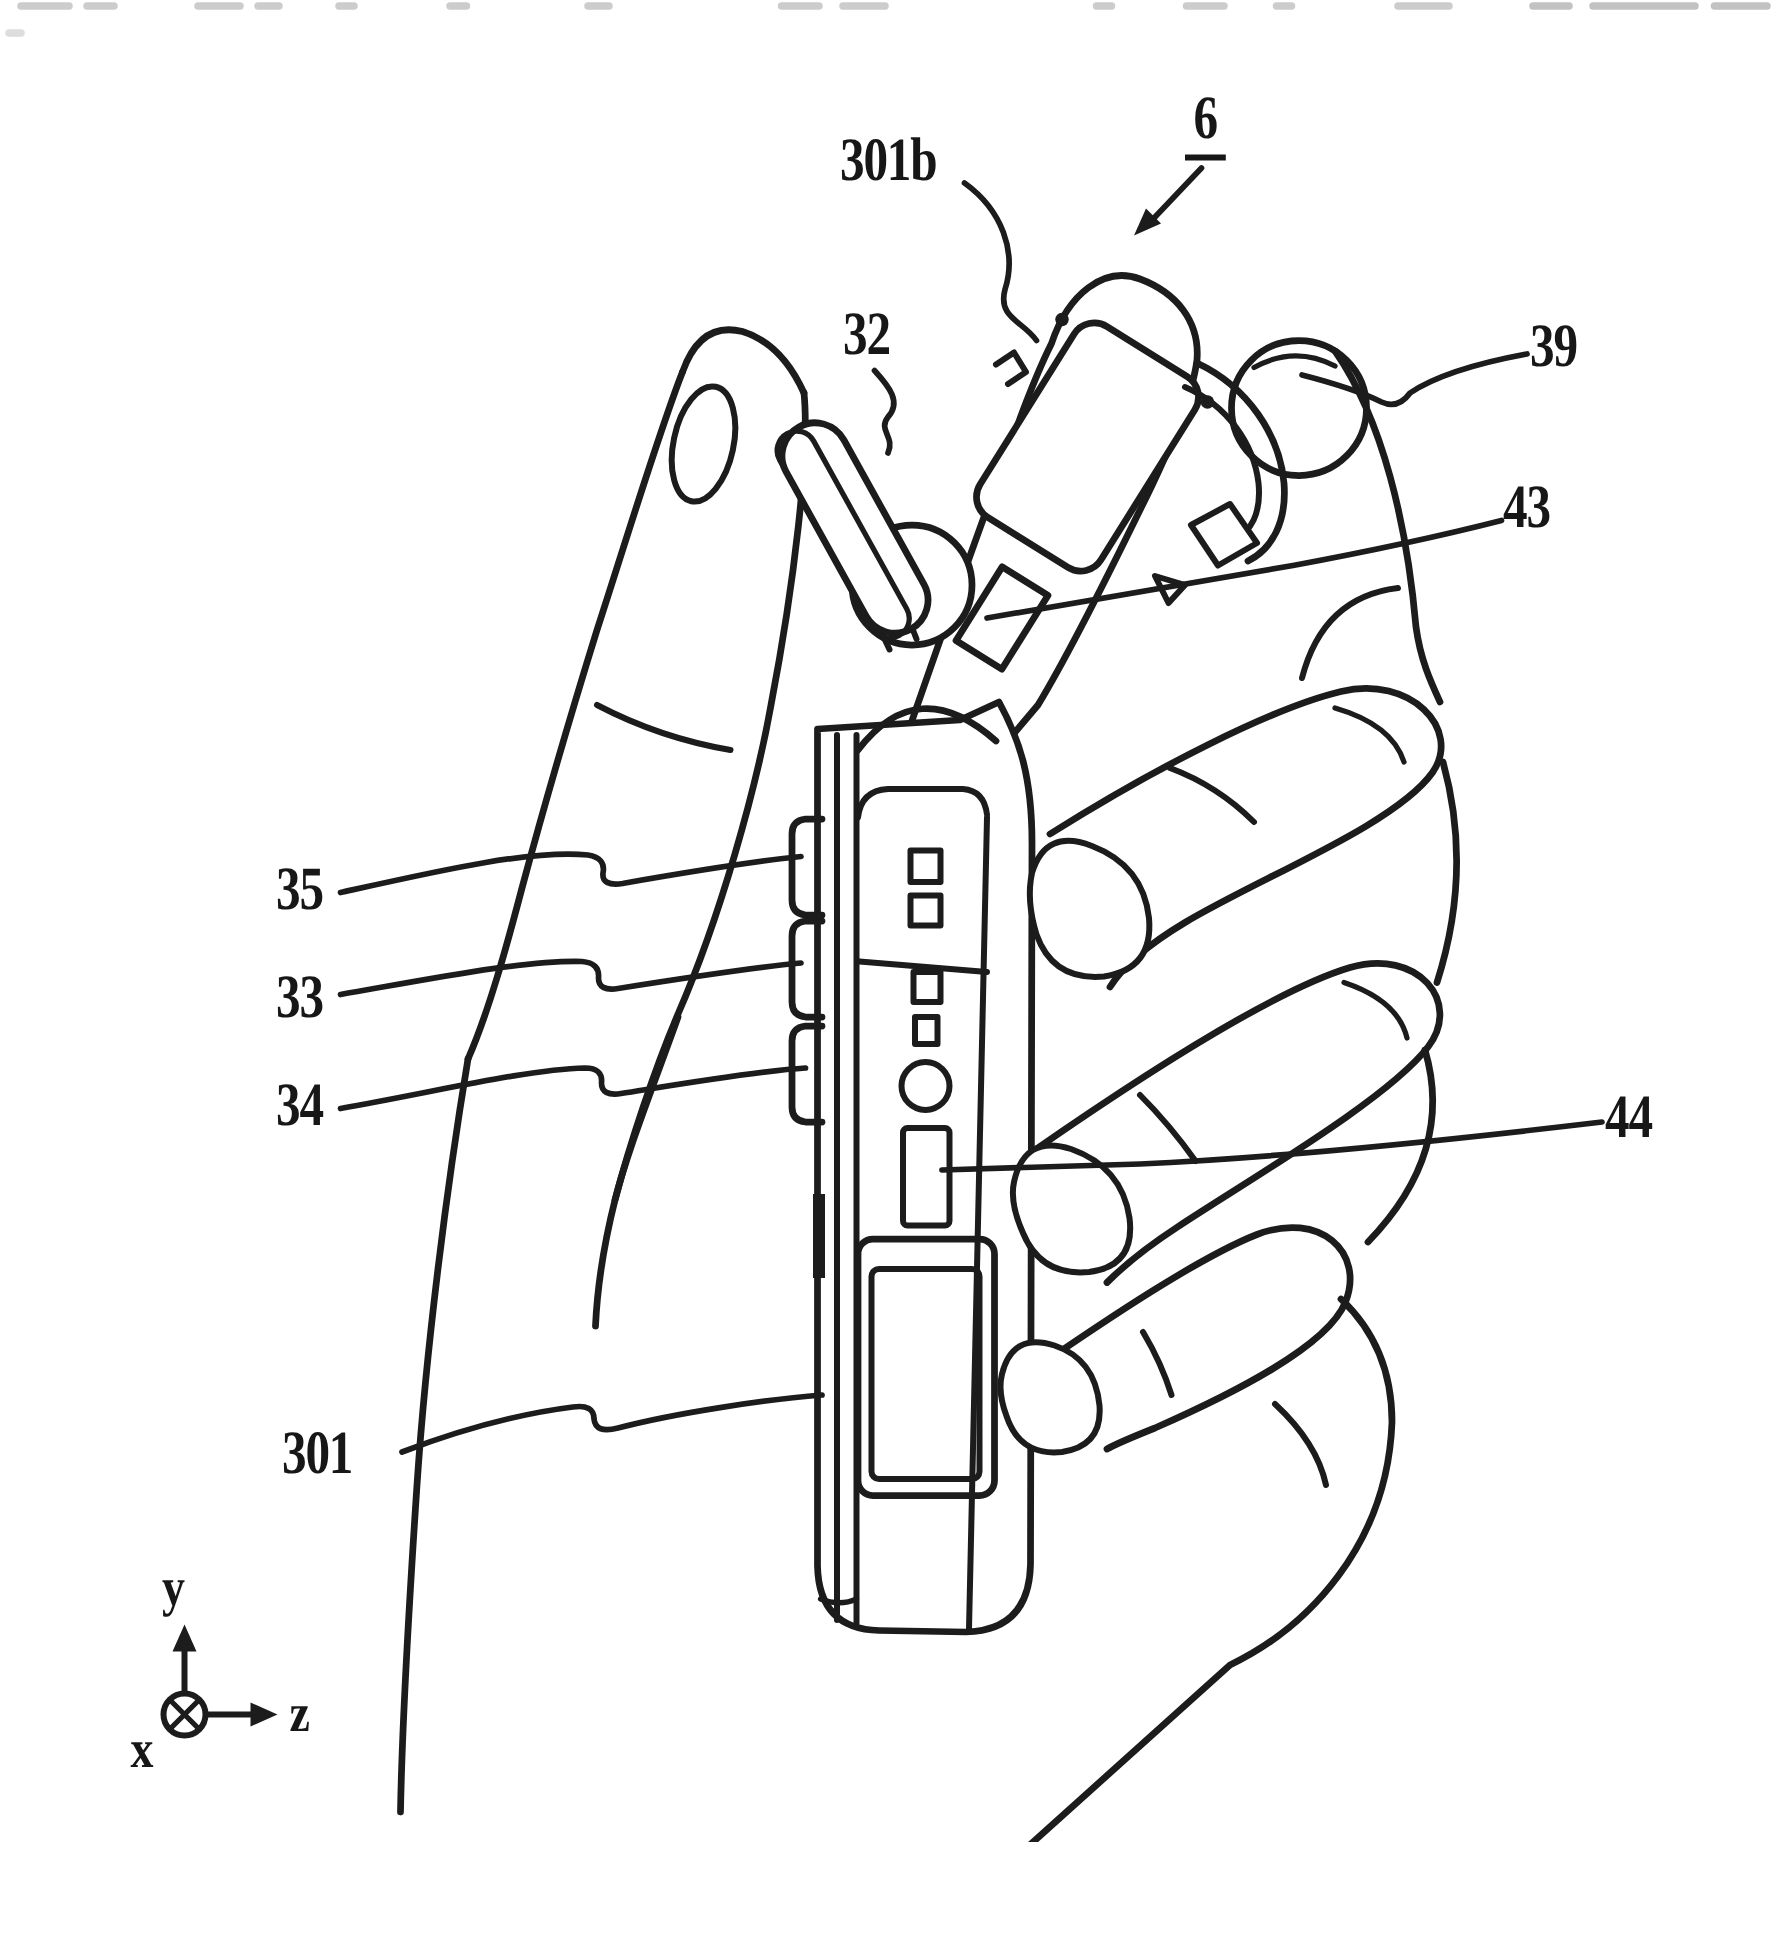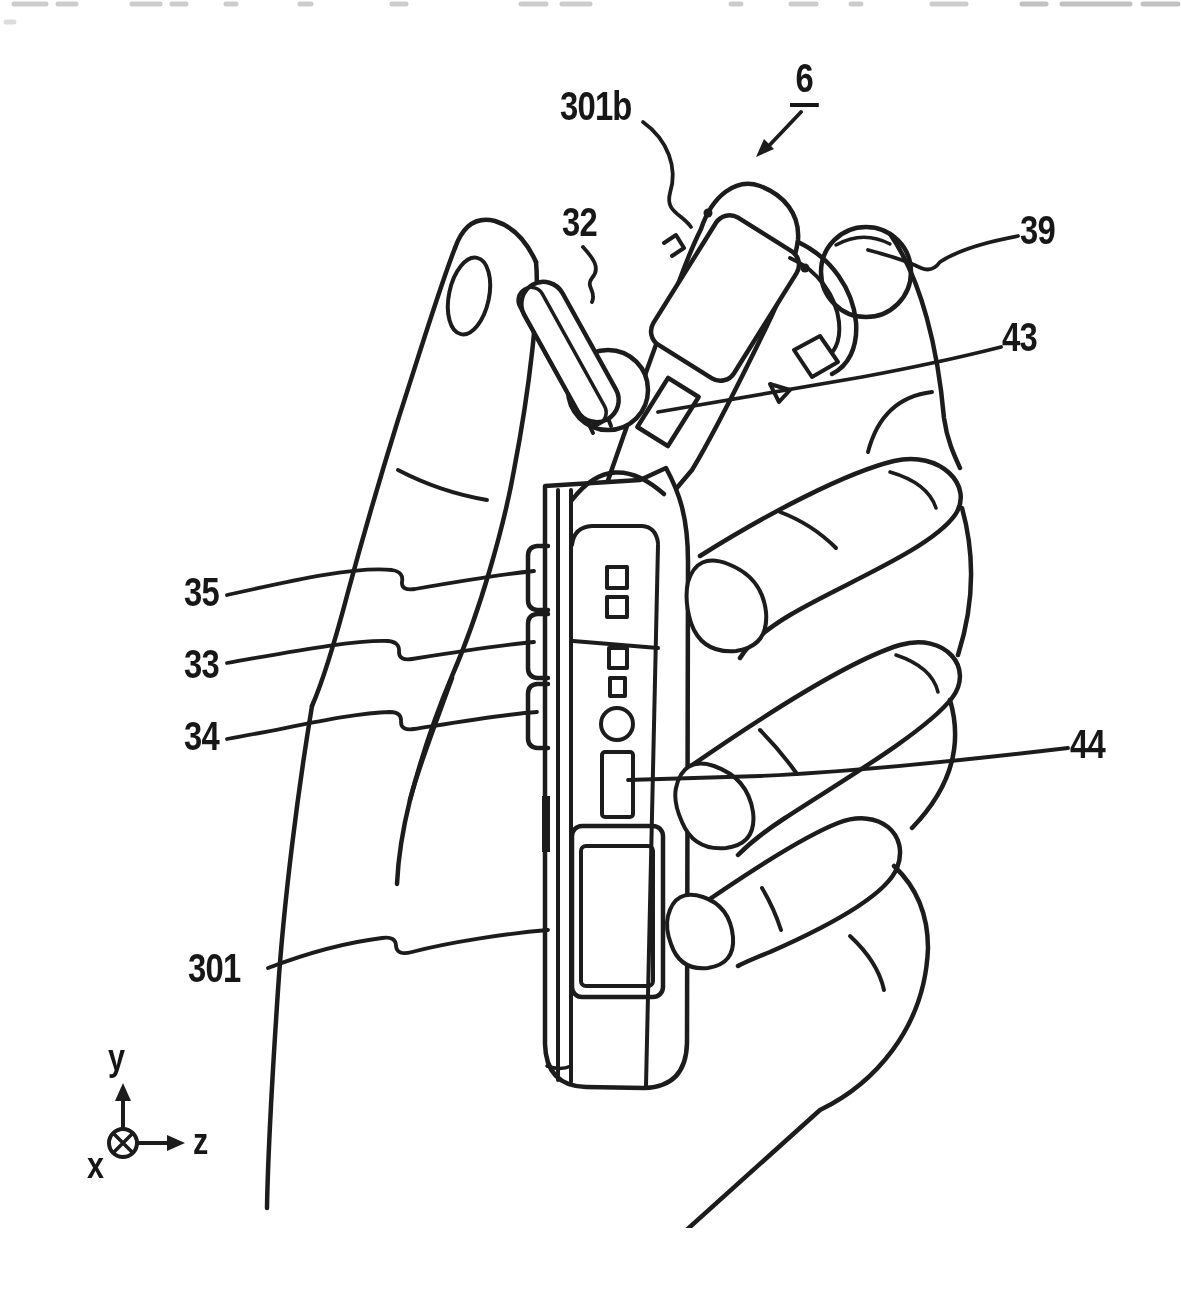--- a/index.html
+++ b/index.html
@@ -1,21 +1,21 @@
 <!DOCTYPE html>
 <html><head>
 <meta charset="utf-8">
 <style>
   html,body{margin:0;padding:0;background:#ffffff;}
   #stage{
     position:relative;
     width:1181px;height:1228px;
     background:#ffffff;
     overflow:hidden;
-    font-family:Liberation Sans, sans-serif;
+    font-family:Liberation Serif, serif;
   }
   #lineart{position:absolute;left:0;top:0;}
   .ref-label{
     position:absolute;
     font-weight:700;
     font-size:41px;
     line-height:1;
     color:#171717;
     letter-spacing:-1px;
     transform:scaleX(.8);

